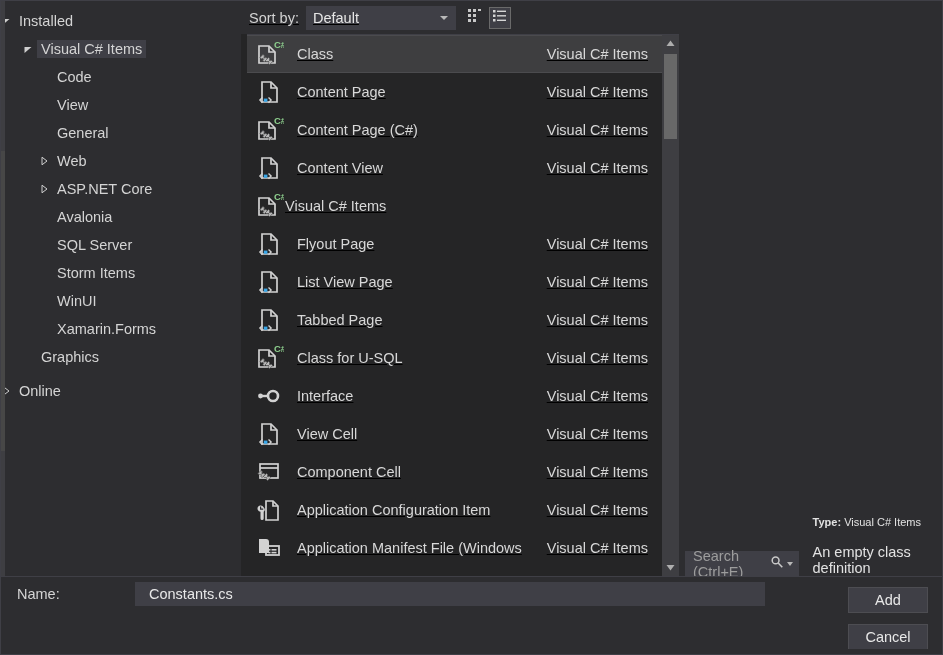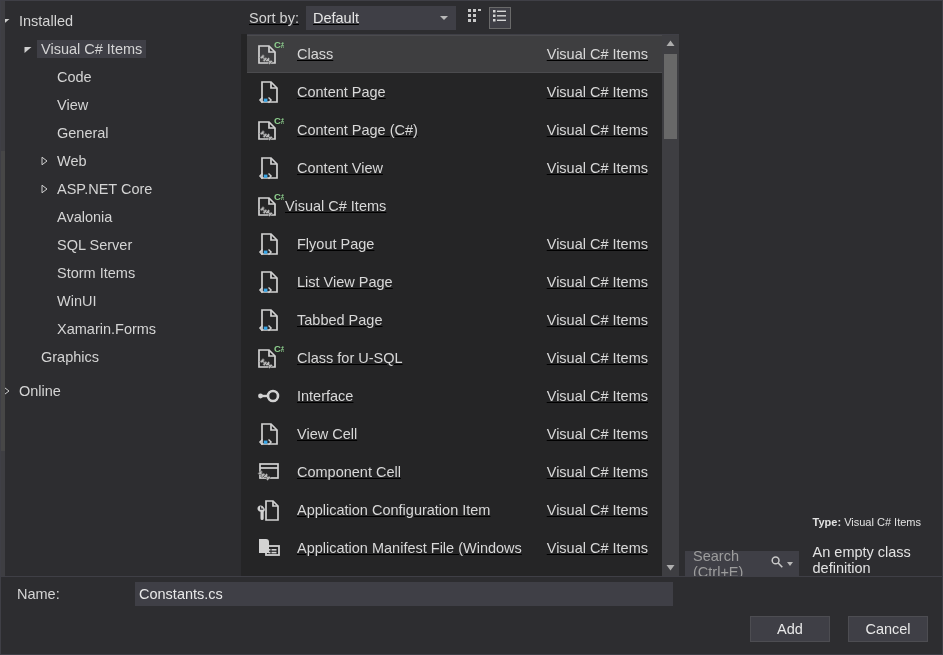--- a/index.html
+++ b/index.html
@@ -221,31 +221,31 @@
     border-top: 1px solid #3f3f46;
     position: relative;
   }
   .name-row {
     display: flex; align-items: center;
     height: 34px;
     padding-left: 16px;
   }
   .name-label { font-size: 14.5px; color: #d4d4d4; width: 118px; }
   .name-input {
-    width: 538px; height: 24px;
+    width: 630px; height: 24px;
     background: #3f3f46;
     border: none; outline: none;
     color: #e8e8e8;
     font-size: 14.5px;
     font-family: "Liberation Sans", sans-serif;
-    padding: 0 4px;
+    padding: 0 14px;
   }
   .btn-row {
-    position: absolute; right: 14px; bottom: 12px;
-    display: flex; gap: 18px;
+    position: absolute; right: 14px; bottom: 4px;
+    display: flex; gap: 11px; flex-direction: column;
   }
   .btn {
     width: 80px; height: 26px;
     background: #3f3f46;
     border: 1px solid #4d4d52;
     color: #e8e8e8;
     font-size: 14.5px;
     font-family: "Liberation Sans", sans-serif;
     display: flex; align-items: center; justify-content: center;
   }

